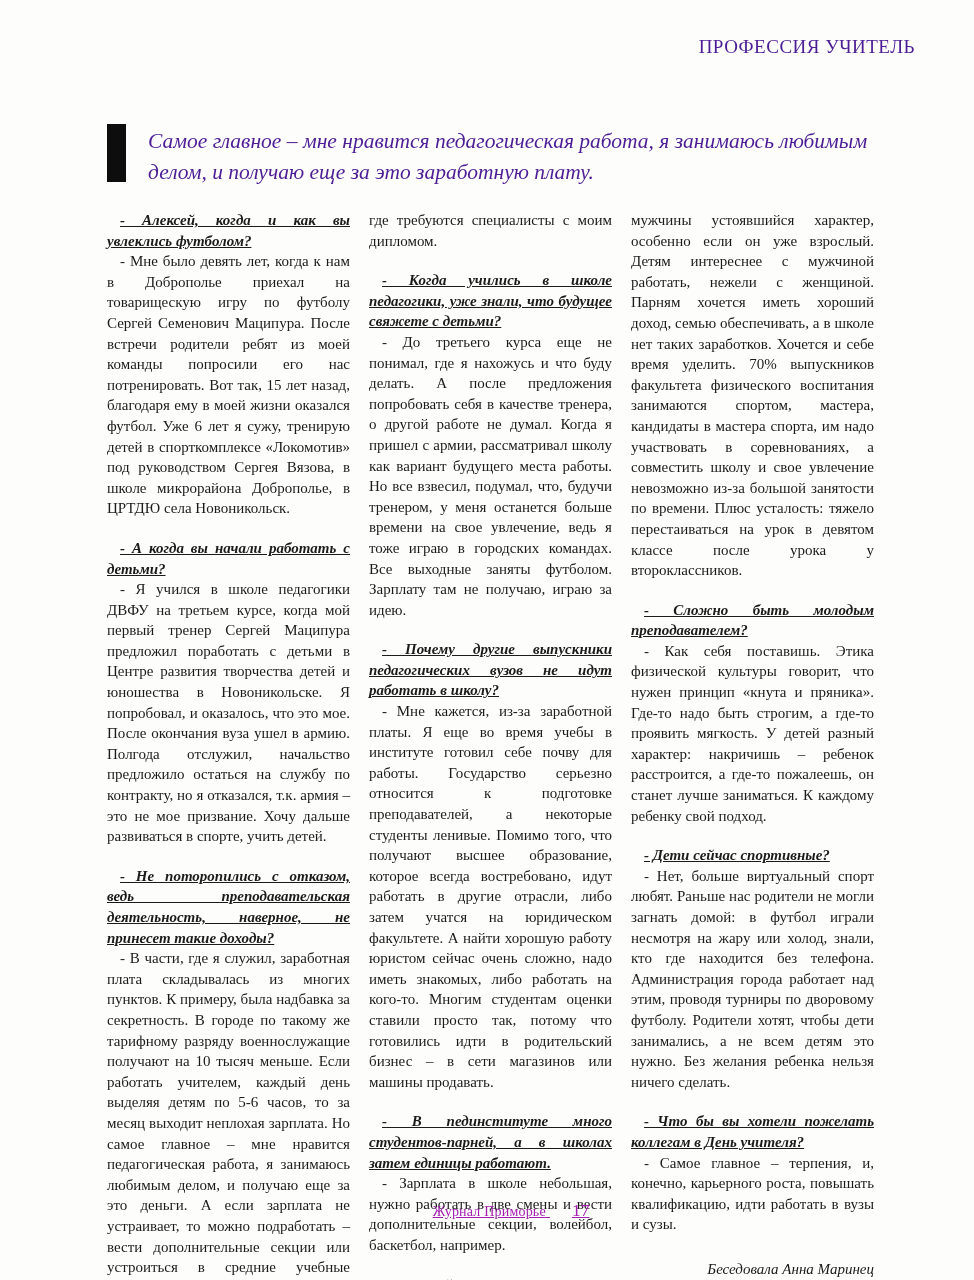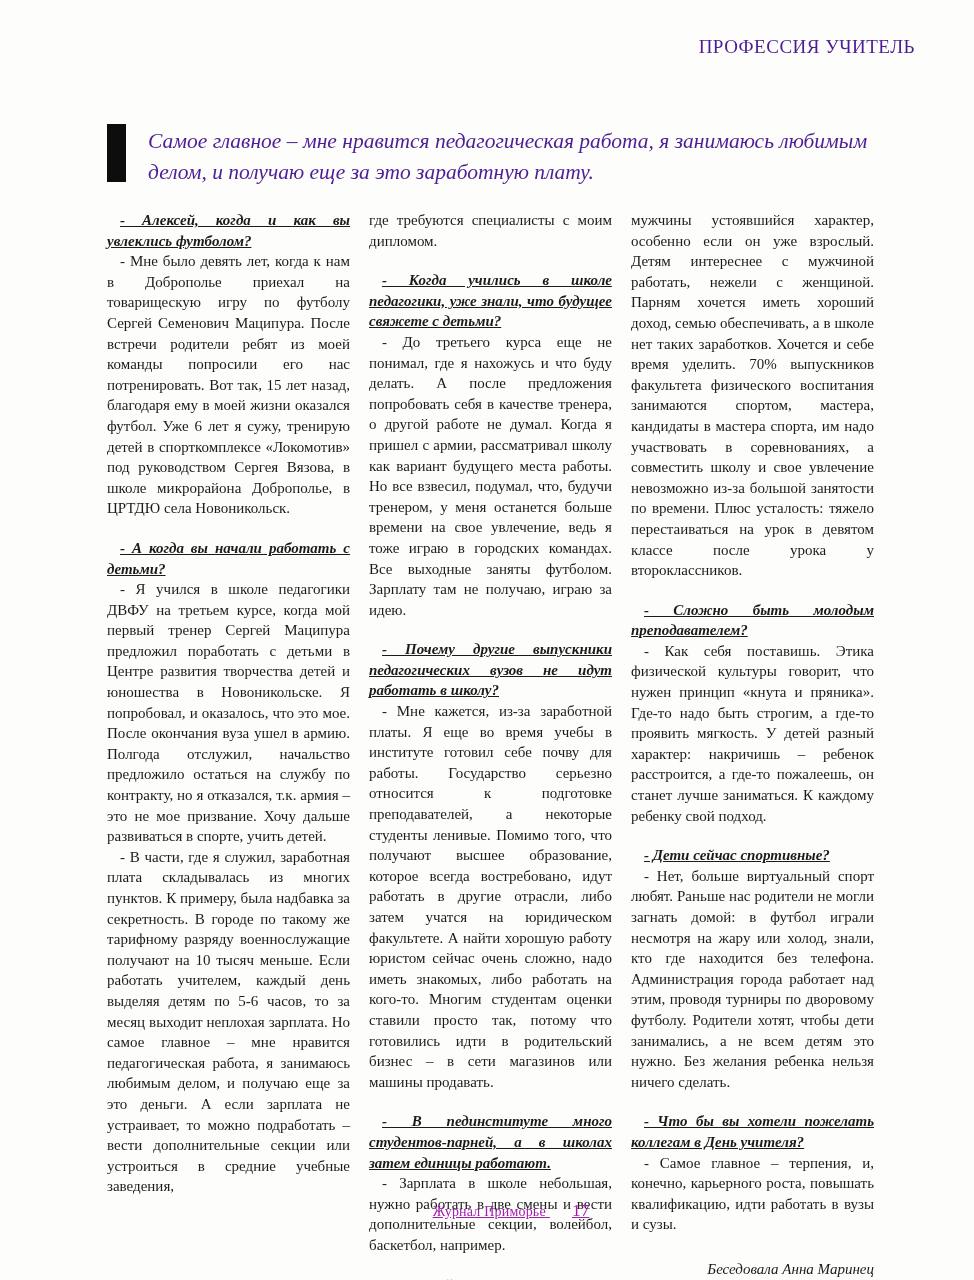--- a/index.html
+++ b/index.html
@@ -122,20 +122,21 @@
     <div class="quote-bar"></div>
     <div class="quote-text">Самое главное – мне нравится педагогическая работа, я занимаюсь любимым делом, и получаю еще за это заработную плату.</div>
   </div>
 
   <div class="columns">
     <div class="col">
         <p class="para question">- Алексей, когда и как вы увлеклись футболом?</p>
         <p class="para answer">- Мне было девять лет, когда к нам в Доброполье приехал на товарищескую игру по футболу Сергей Семенович Маципура. После встречи родители ребят из моей команды попросили его нас потренировать. Вот так, 15 лет назад, благодаря ему в моей жизни оказался футбол. Уже 6 лет я сужу, тренирую детей в спорткомплексе «Локомотив» под руководством Сергея Вязова, в школе микрорайона Доброполье, в ЦРТДЮ села Новоникольск.</p>
         <p class="para question">- А когда вы начали работать с детьми?</p>
         <p class="para answer">- Я учился в школе педагогики ДВФУ на третьем курсе, когда мой первый тренер Сергей Маципура предложил поработать с детьми в Центре развития творчества детей и юношества в Новоникольске. Я попробовал, и оказалось, что это мое. После окончания вуза ушел в армию. Полгода отслужил, начальство предложило остаться на службу по контракту, но я отказался, т.к. армия – это не мое призвание. Хочу дальше развиваться в спорте, учить детей.</p>
+        <p class="para question">- Не поторопились с отказом, ведь преподавательская деятельность, наверное, не принесет такие доходы?</p>
         <p class="para answer">- В части, где я служил, заработная плата складывалась из многих пунктов. К примеру, была надбавка за секретность. В городе по такому же тарифному разряду военнослужащие получают на 10 тысяч меньше. Если работать учителем, каждый день выделяя детям по 5-6 часов, то за месяц выходит неплохая зарплата. Но самое главное – мне нравится педагогическая работа, я занимаюсь любимым делом, и получаю еще за это деньги. А если зарплата не устраивает, то можно подработать – вести дополнительные секции или устроиться в средние учебные заведения,</p>
       </div>
     <div class="col">
         <p class="para continuation">где требуются специалисты с моим дипломом.</p>
         <p class="para question">- Когда учились в школе педагогики, уже знали, что будущее свяжете с детьми?</p>
         <p class="para answer">- До третьего курса еще не понимал, где я нахожусь и что буду делать. А после предложения попробовать себя в качестве тренера, о другой работе не думал. Когда я пришел с армии, рассматривал школу как вариант будущего места работы. Но все взвесил, подумал, что, будучи тренером, у меня останется больше времени на свое увлечение, ведь я тоже играю в городских командах. Все выходные заняты футболом. Зарплату там не получаю, играю за идею.</p>
         <p class="para question">- Почему другие выпускники педагогических вузов не идут работать в школу?</p>
         <p class="para answer">- Мне кажется, из-за заработной платы. Я еще во время учебы в институте готовил себе почву для работы. Государство серьезно относится к подготовке преподавателей, а некоторые студенты ленивые. Помимо того, что получают высшее образование, которое всегда востребовано, идут работать в другие отрасли, либо затем учатся на юридическом факультете. А найти хорошую работу юристом сейчас очень сложно, надо иметь знакомых, либо работать на кого-то. Многим студентам оценки ставили просто так, потому что готовились идти в родительский бизнес – в сети магазинов или машины продавать.</p>
         <p class="para question">- В пединституте много студентов-парней, а в школах затем единицы работают.</p>
         <p class="para answer">- Зарплата в школе небольшая, нужно работать в две смены и вести дополнительные секции, волейбол, баскетбол, например.</p>

